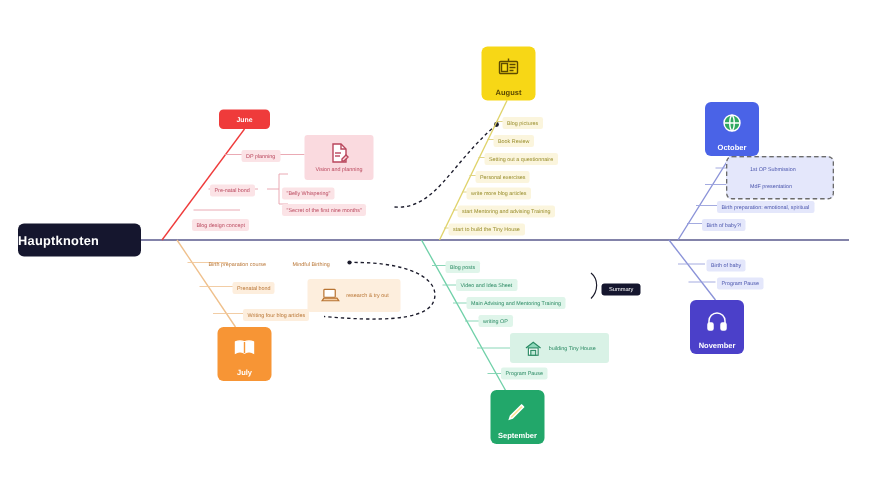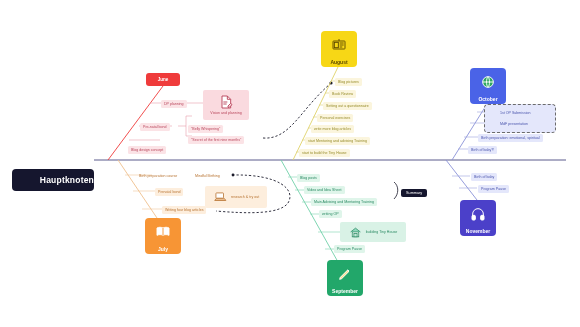--- a/index.html
+++ b/index.html
@@ -13,21 +13,21 @@
   #canvas{position:absolute;inset:0;width:580px;height:327px;}
   svg.wires{position:absolute;left:0;top:0;width:580px;height:327px;pointer-events:none;}
 
   .node{position:absolute;box-sizing:border-box;}
 
   
   .root{
     left:12px;top:149px;width:82px;height:22px;
     background:#15162e;border-radius:4px;
     color:#ffffff;font-size:8.5px;font-weight:bold;letter-spacing:.2px;
-    display:flex;align-items:center;justify-content:flex-end;margin-top:20px;
+    display:flex;align-items:center;justify-content:flex-start;
   }
 
   
   .month{
     width:36px;height:36px;border-radius:4px;
     display:flex;flex-direction:column;align-items:center;justify-content:flex-end;
     padding-bottom:2px;
   }
   .month .ttl{font-size:5px;font-weight:bold;line-height:6px;}
   .month .ico{flex:1;display:flex;align-items:center;justify-content:center;}

